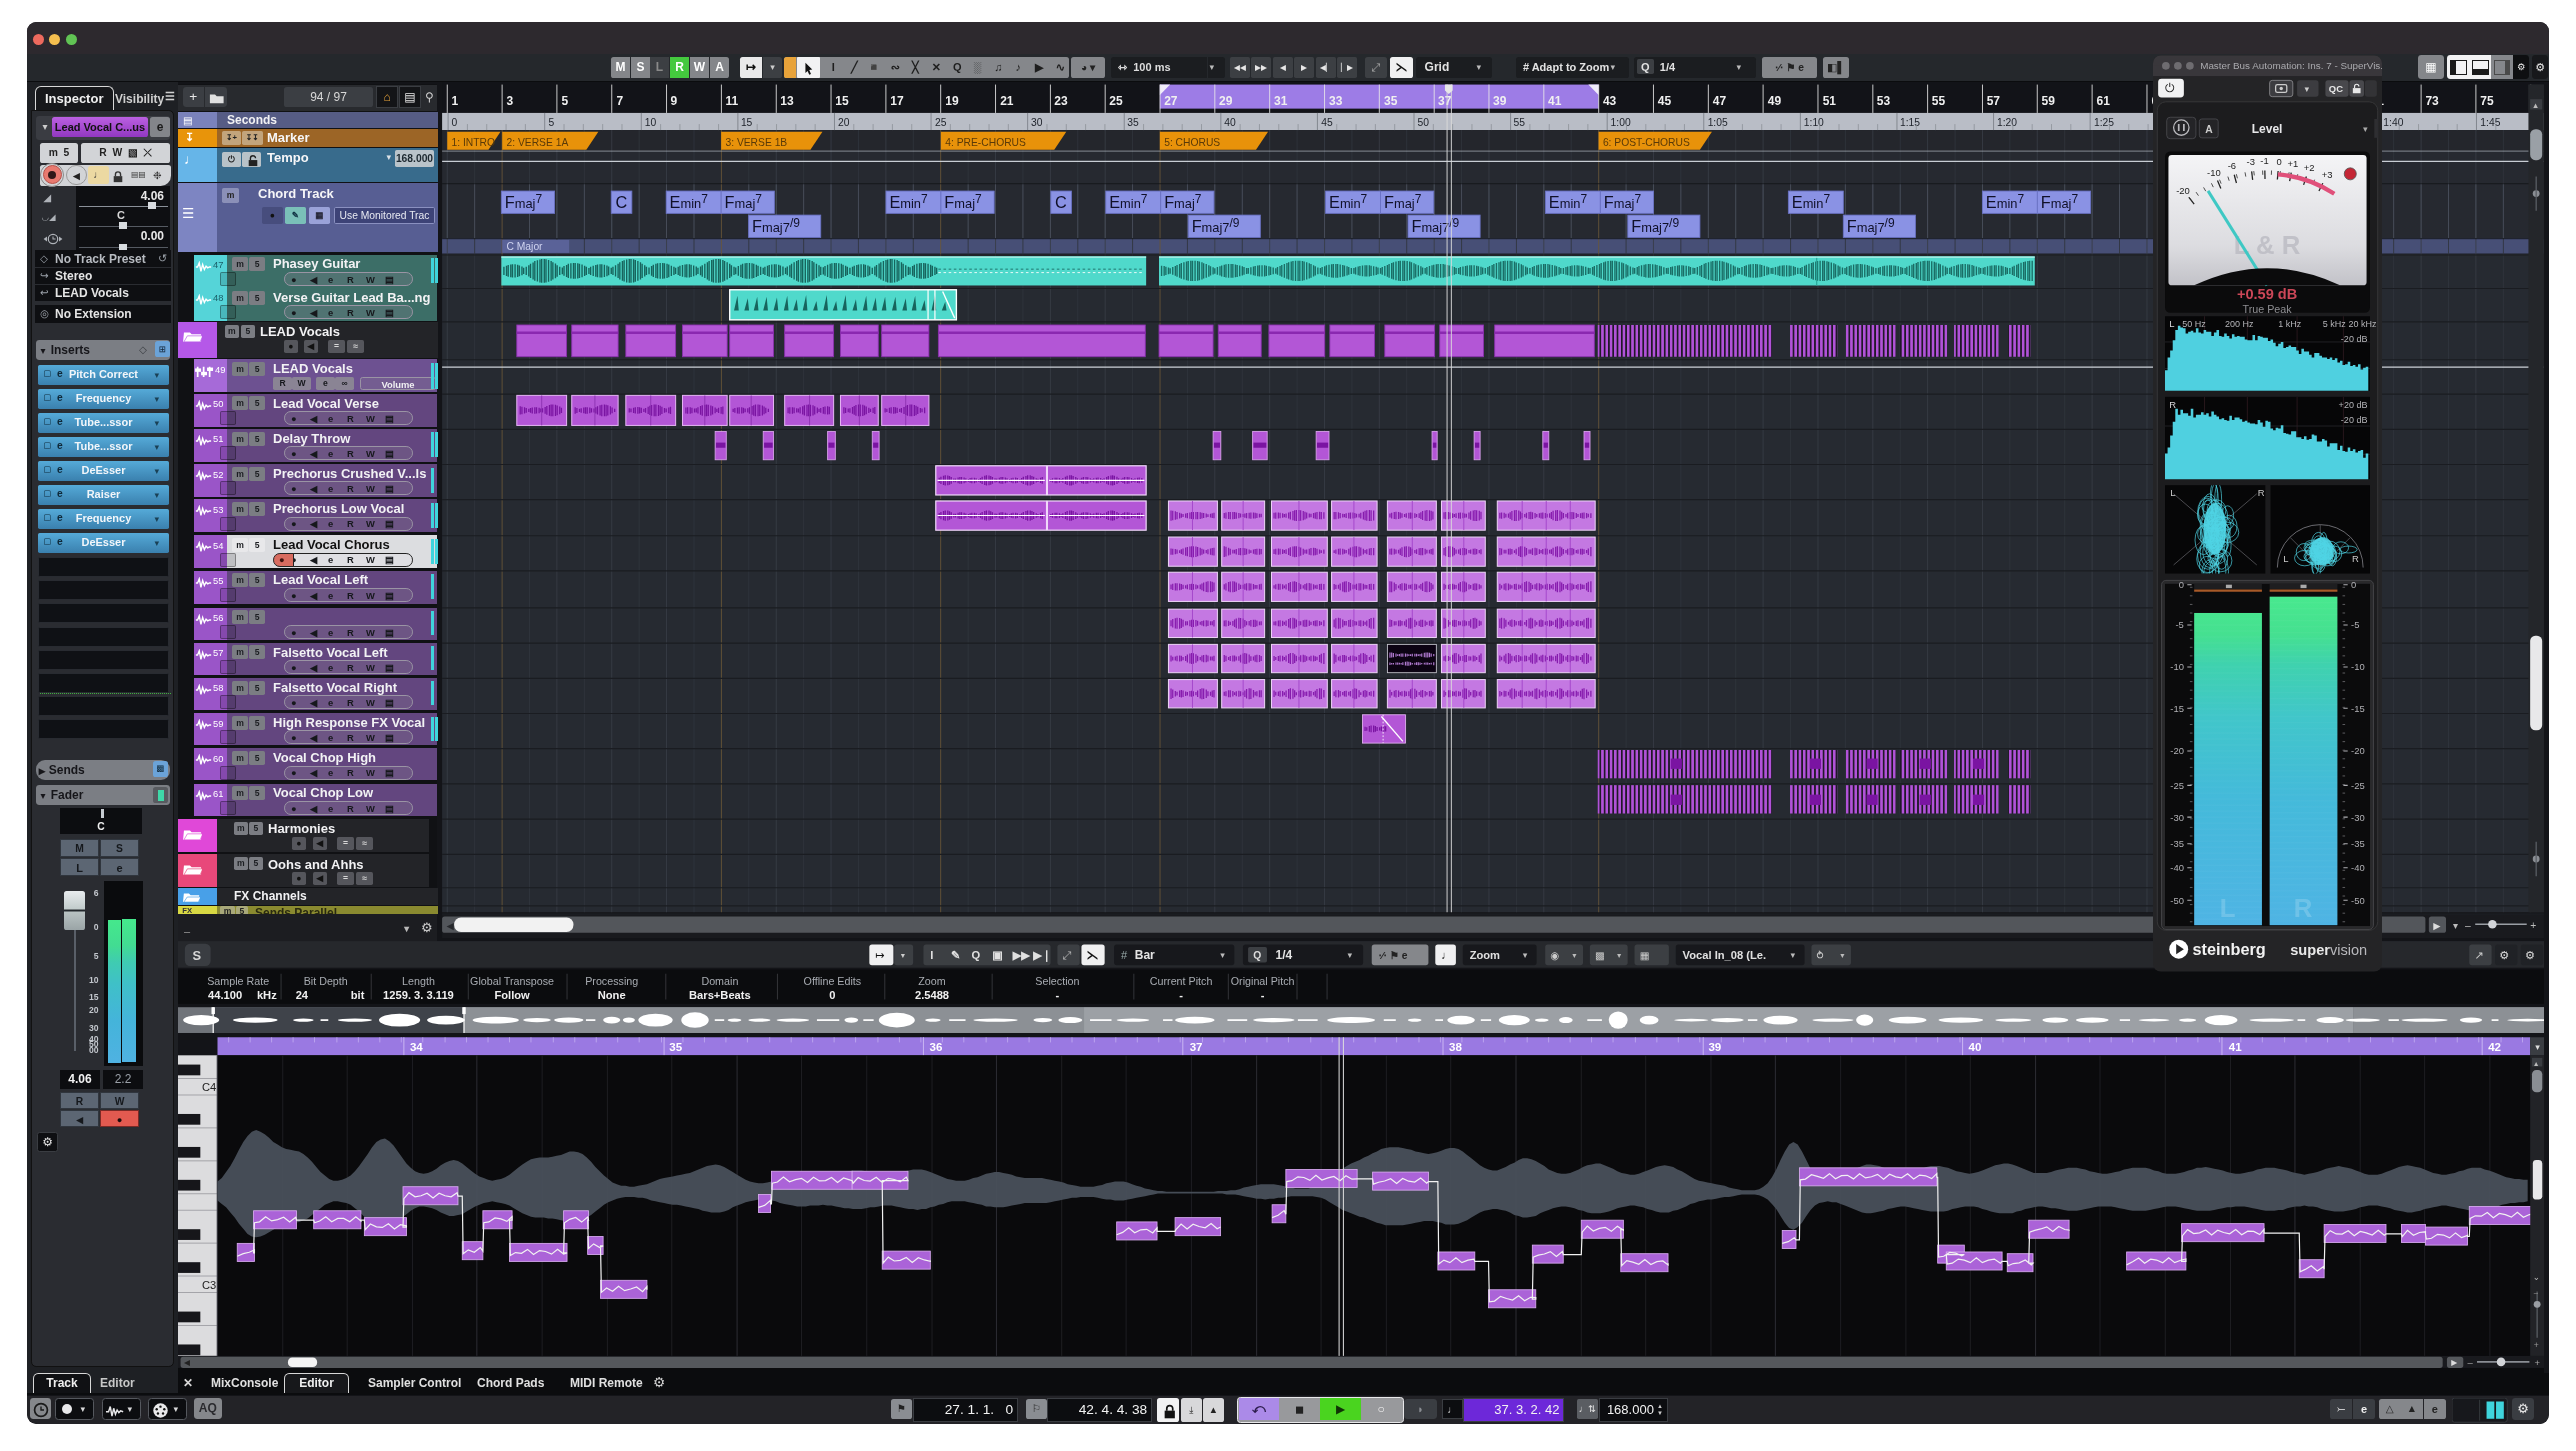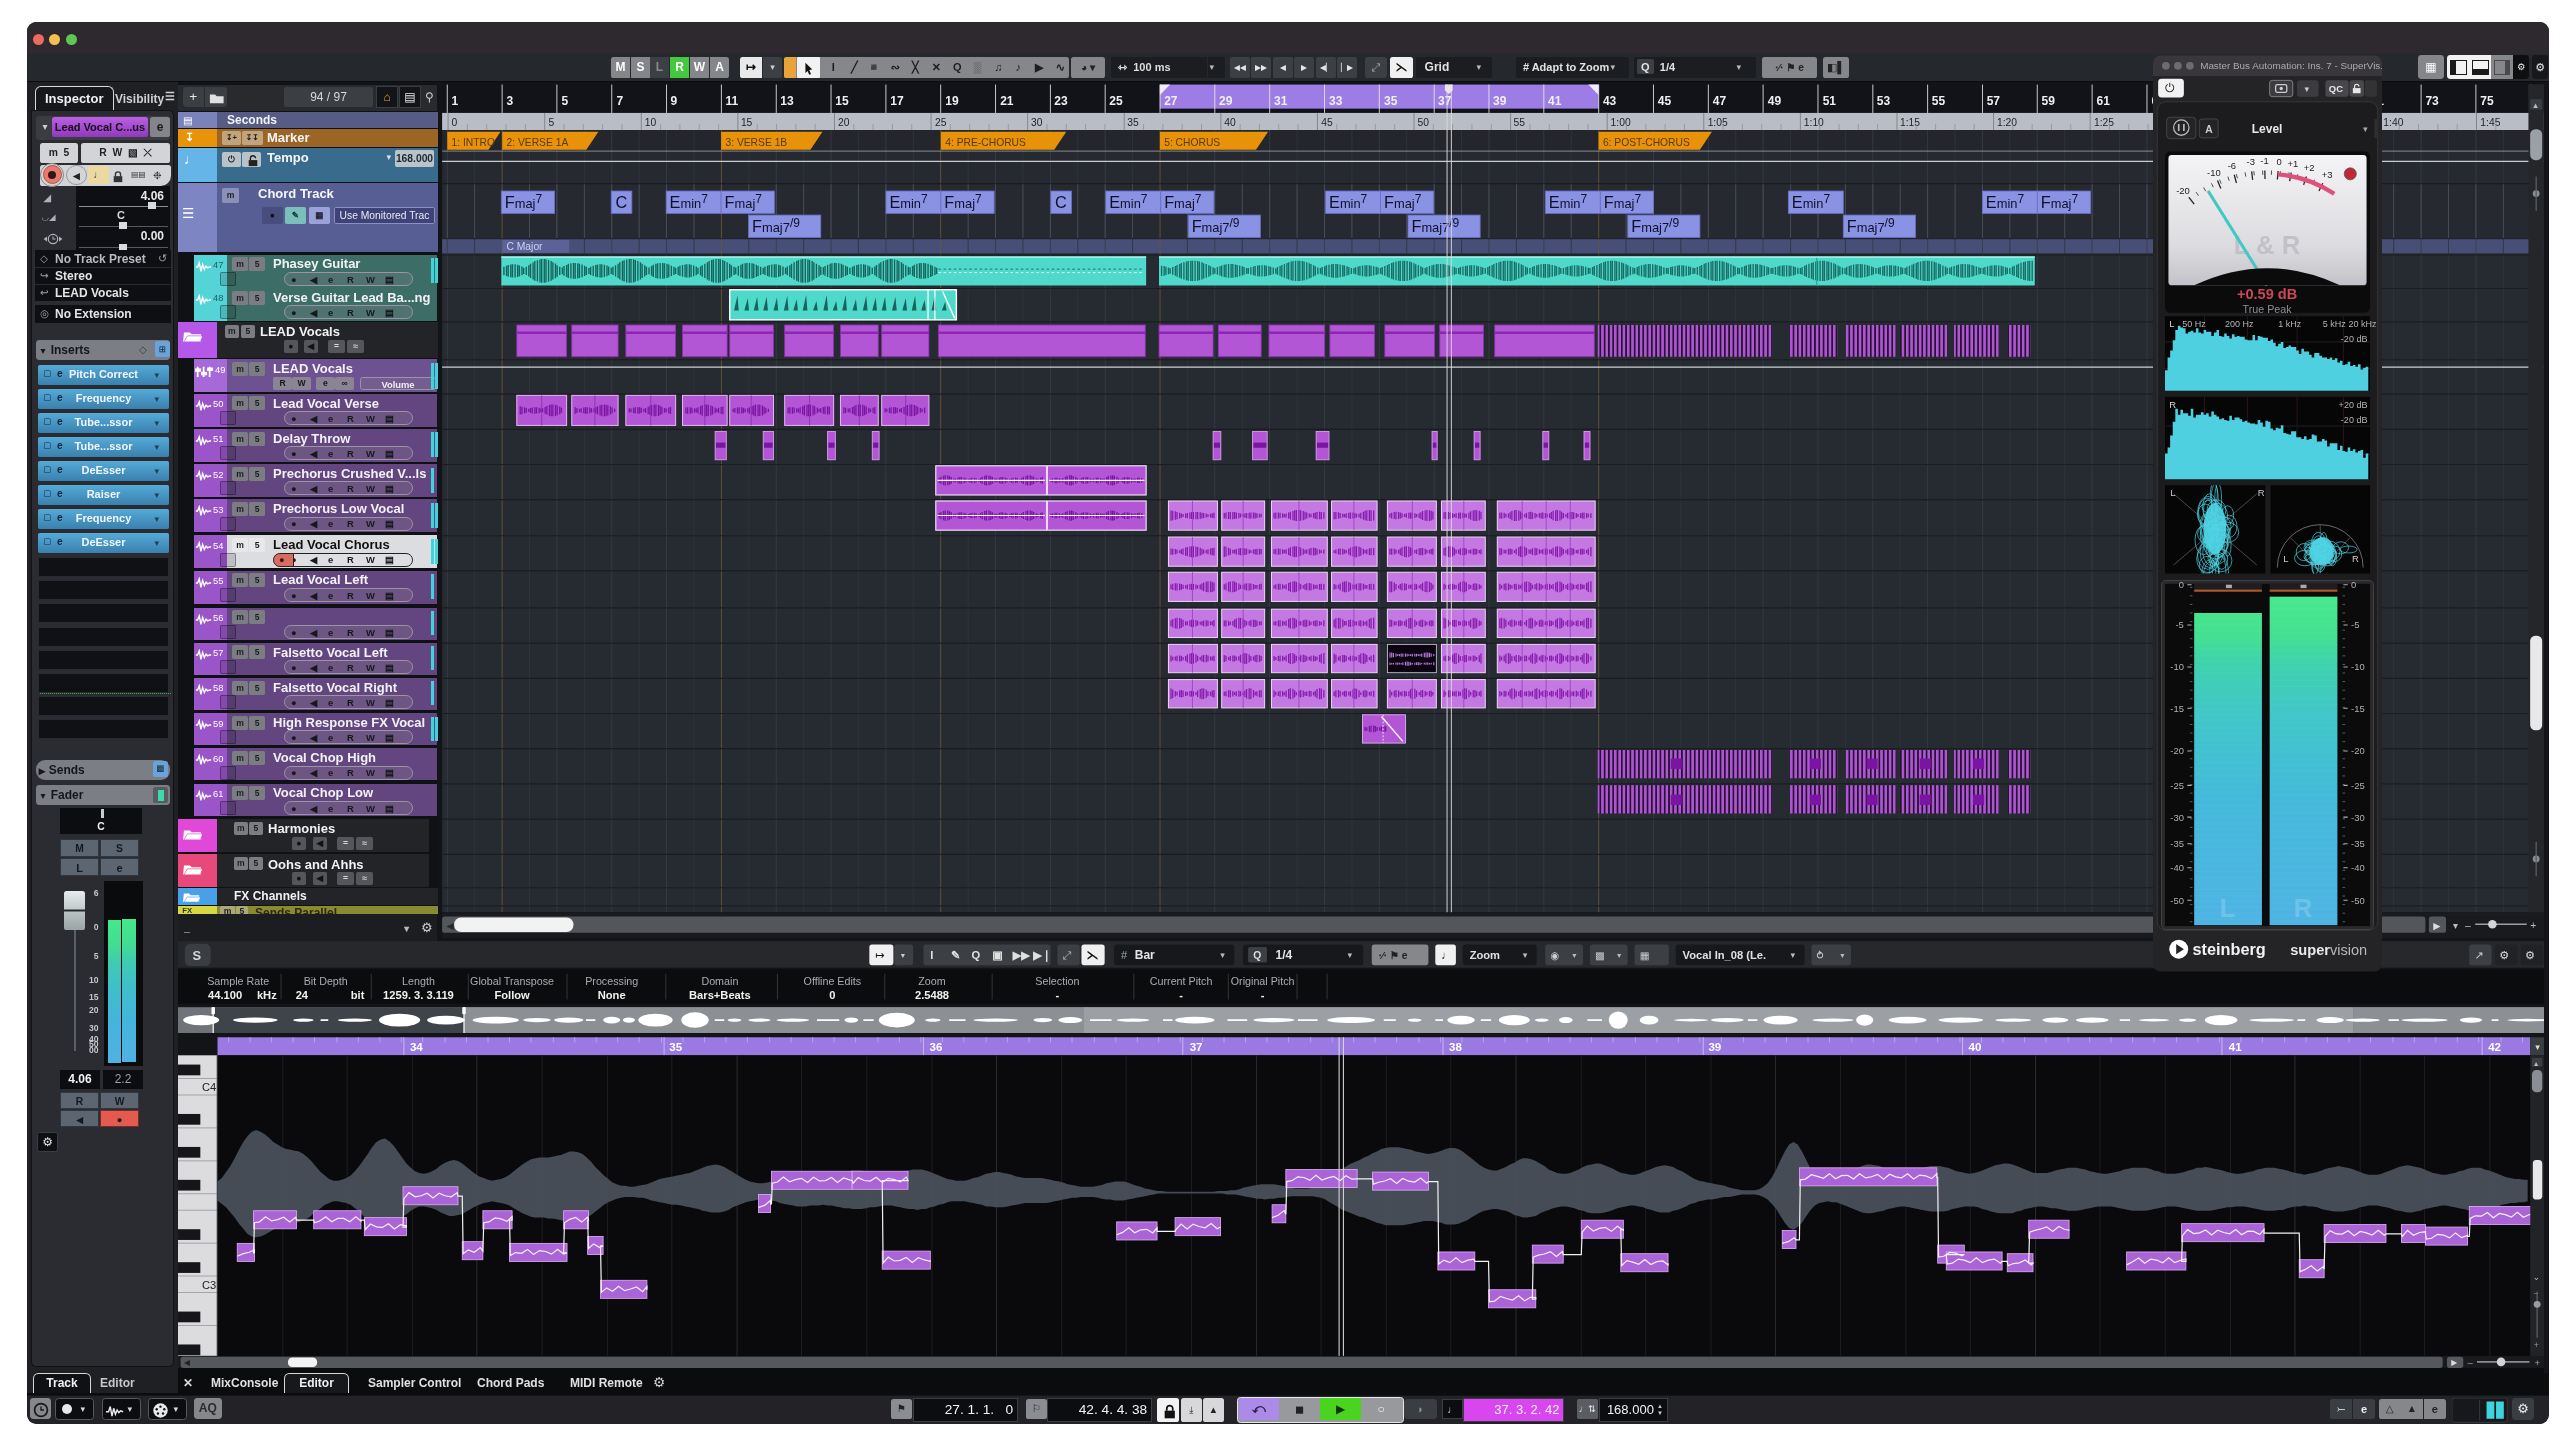--- a/index.html
+++ b/index.html
@@ -2128,21 +2128,21 @@
       </svg>
       <div class="ab" style="left:1154px;top:1376px;width:20.6px;height:24px;background:#d8d8da;border-radius:2.6px;color:#222;text-align:center;line-height:24px;font-size:9.4px;">⤓</div>
       <div class="ab" style="left:1176px;top:1376px;width:20.6px;height:24px;background:#d8d8da;border-radius:2.6px;color:#222;text-align:center;line-height:24px;font-size:9.4px;">▲</div>
       <div class="ab" style="left:1210px;top:1375px;width:167px;height:26px;background:#98999c;border:1.7px solid #e8e8ea;border-radius:3.4px;overflow:hidden;"></div>
       <div class="ab" style="left:1212px;top:1376px;width:40px;height:22px;background:#ab8ae8;color:#2a1a4a;text-align:center;line-height:22px;font-size:13px;font-weight:bold;">⤺</div>
       <div class="ab" style="left:1252px;top:1376px;width:41px;height:22px;background:#98999c;color:#222;text-align:center;line-height:22px;font-size:11px;">◼</div>
       <div class="ab" style="left:1293px;top:1376px;width:41px;height:22px;background:#4ad41f;color:#103305;text-align:center;line-height:22px;font-size:12px;">▶</div>
       <div class="ab" style="left:1334px;top:1376px;width:40px;height:22px;background:#98999c;color:#f4f4f4;text-align:center;line-height:22px;font-size:12px;">○</div>
       <div class="ab" style="left:1377px;top:1377px;width:33px;height:20.6px;background:#3a3d42;border-radius:3.4px;color:#8a8d92;text-align:center;line-height:20.6px;font-size:11px;">◗</div>
       <div class="ab" style="left:1415px;top:1377px;width:20.6px;height:20.6px;background:#0c0d10;border:0.9px solid #3a3d42;color:#ddd;text-align:center;line-height:20.6px;font-size:10.3px;">♩</div>
-      <div class="ab" style="left:1436px;top:1376px;width:101px;height:24px;background:#d946ef;border:0.9px solid #3a3d42;color:#f2f2f2;font-size:13px;text-align:right;line-height:22px;">37. 3. 2. 42&nbsp;</div>
+      <div class="ab" style="left:1436px;top:1376px;width:101px;height:24px;background:#6d28d9;border:0.9px solid #3a3d42;color:#f2f2f2;font-size:13px;text-align:right;line-height:22px;">37. 3. 2. 42&nbsp;</div>
       <div class="ab" style="left:1550px;top:1377px;width:20.6px;height:20.6px;background:#5a5d62;border-radius:1.7px;color:#e8e8e8;text-align:center;line-height:20.6px;font-size:9.4px;">♩⇅</div>
       <div class="ab" style="left:1572px;top:1376px;width:69px;height:24px;background:#0c0d10;border:0.9px solid #3a3d42;color:#f2f2f2;font-size:13px;text-align:left;padding-left:6.9px;line-height:22px;">168.000</div>
       <div class="ab tx" style="left:1630px;top:1381px;width:258px;font-size:6px;color:#ccc;font-weight:normal;text-align:left;">▲</div>
       <div class="ab tx" style="left:1630px;top:1388px;width:258px;font-size:6px;color:#ccc;font-weight:normal;text-align:left;">▼</div>
       <div class="ab" style="left:2303px;top:1377px;width:22px;height:20.6px;background:#3a3d42;border-radius:2.6px 0 0 2.6px;color:#eee;text-align:center;line-height:20.6px;font-size:10.3px;">⤚</div>
       <div class="ab" style="left:2326px;top:1377px;width:22px;height:20.6px;background:#3a3d42;border-radius:0 2.6px 2.6px 0;color:#eee;text-align:center;line-height:20.6px;font-size:11px;font-weight:bold;">e</div>
       <div class="ab" style="left:2352px;top:1377px;width:21.5px;height:20.6px;background:#85878b;border-radius:2.6px 0 0 2.6px;color:#222;text-align:center;line-height:20.6px;font-size:10.3px;">△</div>
       <div class="ab" style="left:2374px;top:1377px;width:21.5px;height:20.6px;background:#85878b;color:#222;text-align:center;line-height:20.6px;font-size:10.3px;">▲</div>
       <div class="ab" style="left:2397px;top:1377px;width:21.5px;height:20.6px;background:#85878b;border-radius:0 2.6px 2.6px 0;color:#222;text-align:center;line-height:20.6px;font-size:11px;font-weight:bold;">e</div>
       <svg class="ab" style="left:2425px;top:1376px;" width="57" height="26" viewBox="0 0 66 30">

